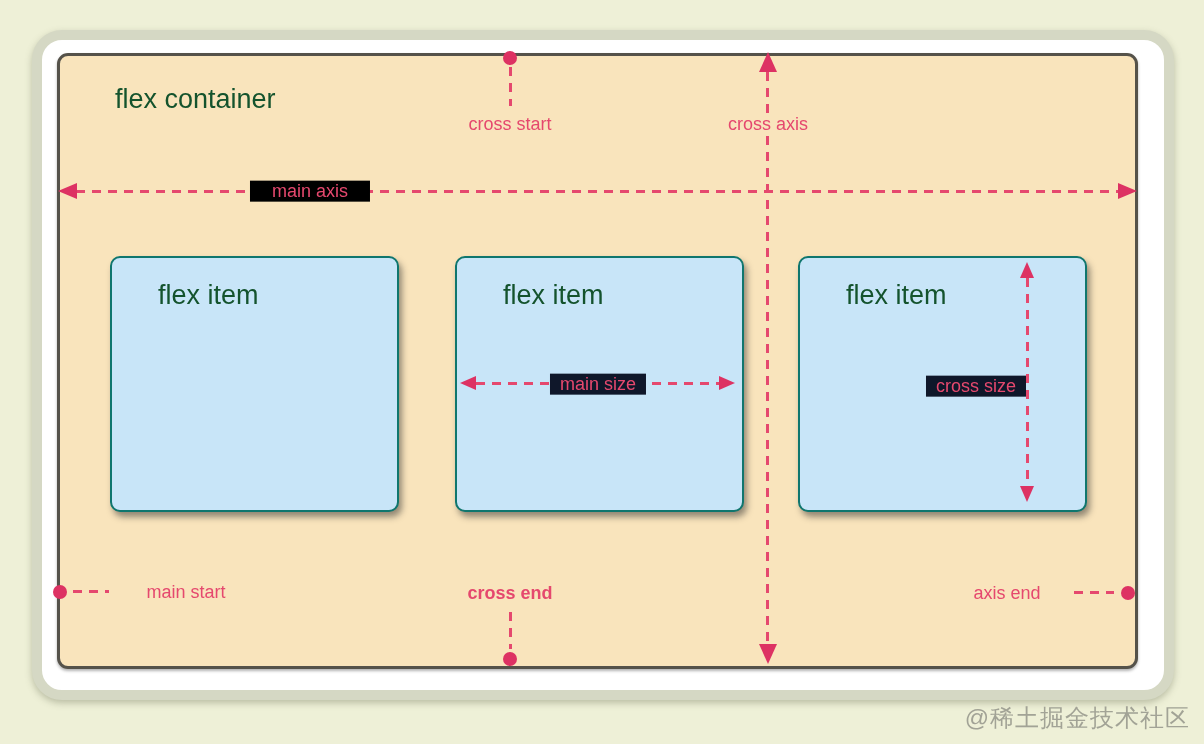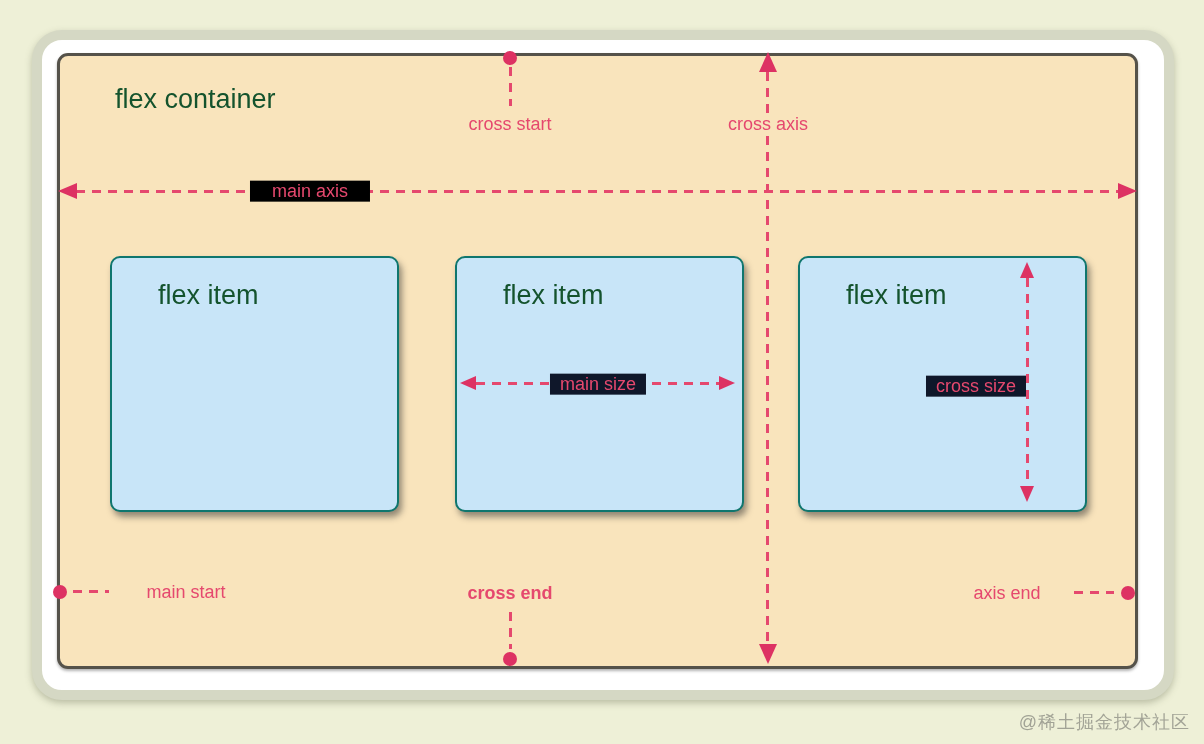--- a/index.html
+++ b/index.html
@@ -59,21 +59,21 @@
   .arr-right{border-top:8px solid transparent;border-bottom:8px solid transparent;border-left:19px solid #dd3263;}
   .arr-up{border-left:9px solid transparent;border-right:9px solid transparent;border-bottom:20px solid #dd3263;}
   .arr-down{border-left:9px solid transparent;border-right:9px solid transparent;border-top:20px solid #dd3263;}
   .arr-left-sm{border-top:7px solid transparent;border-bottom:7px solid transparent;border-right:16px solid #dd3263;}
   .arr-right-sm{border-top:7px solid transparent;border-bottom:7px solid transparent;border-left:16px solid #dd3263;}
   .arr-up-sm{border-left:7px solid transparent;border-right:7px solid transparent;border-bottom:16px solid #dd3263;}
   .arr-down-sm{border-left:7px solid transparent;border-right:7px solid transparent;border-top:16px solid #dd3263;}
 
   .dot{width:14px;height:14px;border-radius:50%;background:#dd3263;z-index:2;}
 
-  #watermark{right:14px;bottom:10px;font-size:18px;color:#a2a396;letter-spacing:1px;}
+  #watermark{right:14px;bottom:10px;font-size:24px;color:#a2a396;letter-spacing:1px;}
 </style>
 </head>
 <body>
 
 <div id="card" class="abs"></div>
 
 <div id="flex-container" class="abs">
 
   <div class="abs dlabel" style="left:55px;top:28px;">flex container</div>
 

